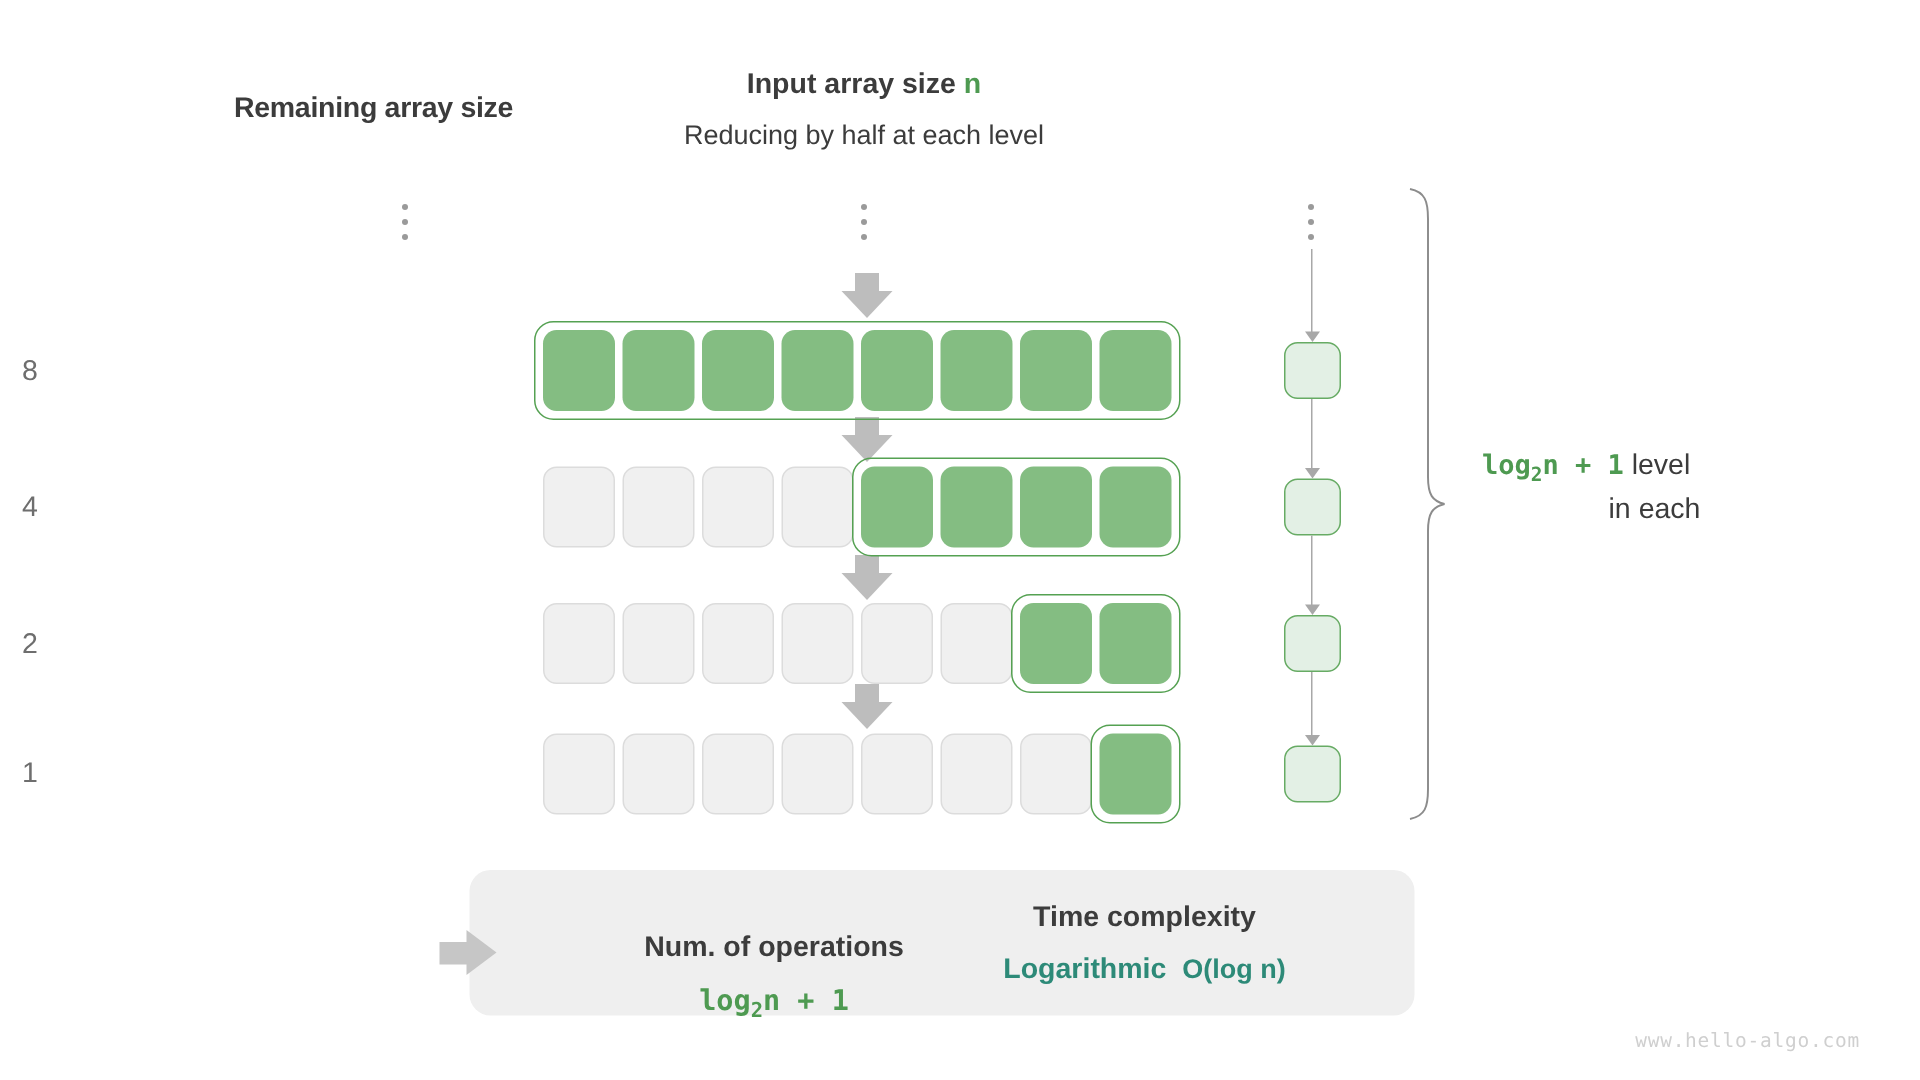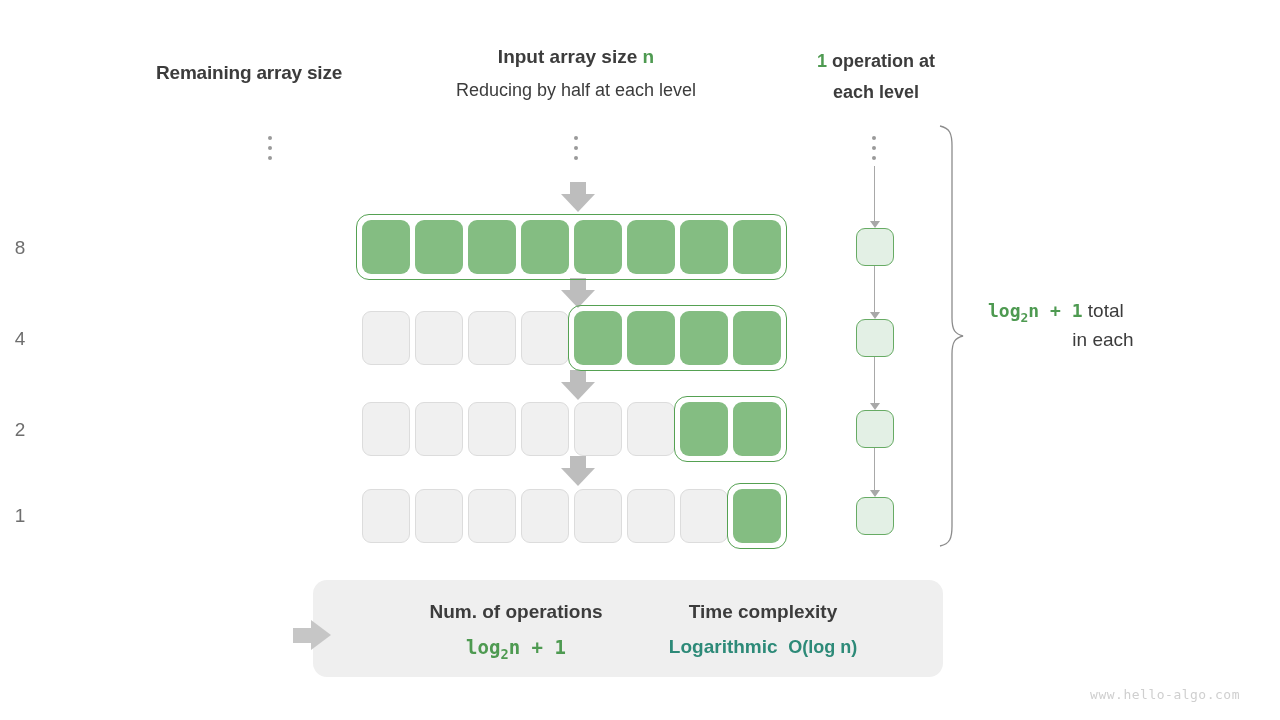--- a/index.html
+++ b/index.html
@@ -72,21 +72,21 @@
 
   
   #summary {
     position: absolute; left: 313px; top: 580px;
     width: 630px; height: 97px;
     background: #efefef; border-radius: 14px;
   }
   .sumcol { position: absolute; top: 21px; text-align: center; }
   .sumcol .title { font-size: 19px; font-weight: bold; color: #3c3c3c; }
   .sumcol .value { margin-top: 13px; font-size: 19px; font-weight: bold; }
-  #sum-left  { left: 28px;  width: 350px; }
+  #sum-left  { left: 28px;  width: 350px; margin-top: 20px; }
   #sum-right { left: 285px; width: 330px; }
   .val-green { font-family: "DejaVu Sans Mono", monospace; color: #4e9a51; font-size: 18px; }
   .val-teal  { color: #2d8a78; }
   .val-teal .mono { font-family: Liberation Sans, sans-serif; font-size: 18px; }
   #sum-arrow { position: absolute; left: 293px; top: 620px; width: 44px; height: 30px; }
   #sum-arrow .shaft { position: absolute; left: 0; top: 8px; width: 20px; height: 15px; background: #c6c6c6; }
   #sum-arrow .head { position: absolute; left: 18px; top: 0; width: 0; height: 0;
                      border-top: 15px solid transparent; border-bottom: 15px solid transparent;
                      border-left: 20px solid #c6c6c6; }
 
@@ -104,24 +104,20 @@
 
 <div id="stage">
 
   <div class="hdr" id="hdr-left">Remaining array size</div>
 
   <div class="hdr" id="hdr-mid-sub">Reducing by half at each level</div>
   <div class="hdr" id="hdr-mid">
     <span>Input array size </span><span class="green">n</span>
   </div>
 
-  <div class="hdr" id="hdr-right">
-    <span class="green">1</span><span> operation at</span><br>
-    <span>each level</span>
-  </div>
 
   <div class="dots" style="left:268px; top:136px;">
     <i></i>
       <i></i>
       <i></i>
   </div>
   <div class="dots" style="left:574px; top:136px;">
     <i></i>
       <i></i>
       <i></i>
@@ -220,21 +216,21 @@
         <div class="line" style="height: 43px;"></div>
         <div class="tip" style="top: 42px;"></div>
       </div>
     </div>
 
   <svg id="brace" width="30" height="424" viewBox="0 0 30 424">
     <path d="M2,2 C12,4 14,10 14,22 L14,194 C14,206 17,210 25,212 C17,214 14,218 14,230 L14,402 C14,414 12,420 2,422" fill="none" stroke="#8c8c8c" stroke-width="1.3"></path>
   </svg>
 
   <div id="annot">
-    <span class="mono-green"><span>log</span><sub>2</sub><span>n + 1</span></span><span>  total</span>
+    <span class="mono-green"><span>log</span><sub>2</sub><span>n + 1</span></span><span>  level</span>
     <span class="line2">in each</span>
   </div>
 
   <div id="summary">
     <div class="sumcol" id="sum-left">
       <div class="title">Num. of operations</div>
       <div class="value val-green"><span>log</span><sub>2</sub><span>n + 1</span></div>
     </div>
     <div class="sumcol" id="sum-right">
       <div class="title">Time complexity</div>

